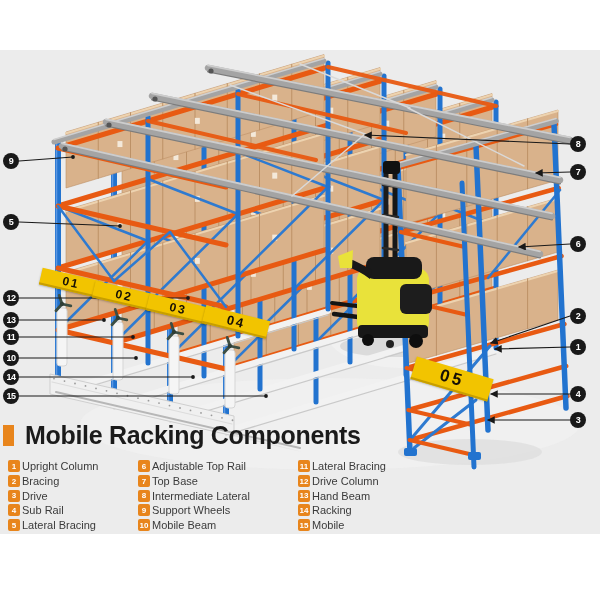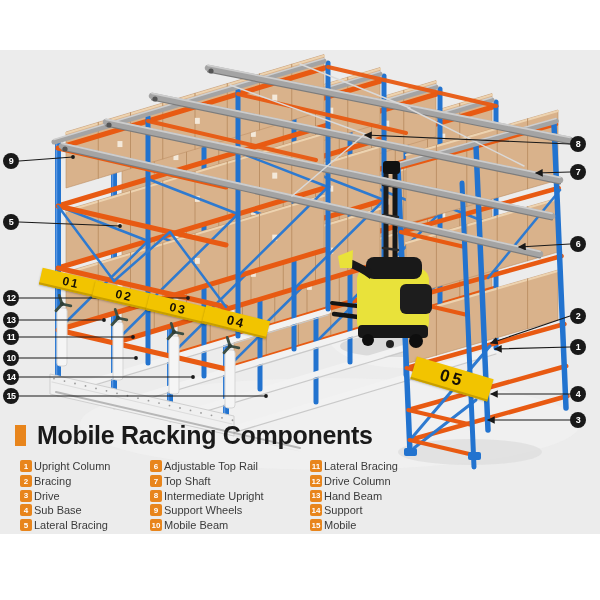--- a/index.html
+++ b/index.html
@@ -25,21 +25,21 @@
   .callout{
     position:absolute;z-index:4;
     width:16px;height:16px;border-radius:50%;
     background:#191919;color:#ffffff;
     font-size:9px;font-weight:700;letter-spacing:-0.5px;
     display:flex;align-items:center;justify-content:center;
     transform:translate(-50%,-50%);
   }
 
   
-  .legend{position:absolute;left:12px;top:418px;width:588px;height:116px;z-index:5}
+  .legend{position:absolute;left:0;top:418px;width:588px;height:116px;z-index:5}
   .legend-title-row{position:absolute;left:3px;top:5px;display:flex;align-items:center}
   .bullet{width:11px;height:21px;background:#e8851c;margin-right:11px}
   h1{font-size:25px;line-height:25px;margin:0;color:#1a1a1a;letter-spacing:-0.3px;font-weight:700}
   .col{position:absolute;top:41px}
   .col1{left:8px}.col2{left:138px}.col3{left:298px}
   .li{display:flex;align-items:center;height:14.7px}
   .ln{
     width:12px;height:12px;flex:0 0 12px;border-radius:2px;
     background:#e8851c;color:#fff;font-size:8px;font-weight:700;
     display:flex;align-items:center;justify-content:center;
@@ -506,39 +506,39 @@
     <div class="li">
         <span class="ln">2</span>
         <span class="lt">Bracing</span>
       </div>
     <div class="li">
         <span class="ln">3</span>
         <span class="lt">Drive</span>
       </div>
     <div class="li">
         <span class="ln">4</span>
-        <span class="lt">Sub Base</span>
+        <span class="lt">Sub Rail</span>
       </div>
     <div class="li">
         <span class="ln">5</span>
         <span class="lt">Lateral Bracing</span>
       </div>
   </div>
   <div class="col col2">
     <div class="li">
         <span class="ln">6</span>
         <span class="lt">Adjustable Top Rail</span>
       </div>
     <div class="li">
         <span class="ln">7</span>
-        <span class="lt">Top Shaft</span>
+        <span class="lt">Top Base</span>
       </div>
     <div class="li">
         <span class="ln">8</span>
-        <span class="lt">Intermediate Upright</span>
+        <span class="lt">Intermediate Lateral</span>
       </div>
     <div class="li">
         <span class="ln">9</span>
         <span class="lt">Support Wheels</span>
       </div>
     <div class="li">
         <span class="ln">10</span>
         <span class="lt">Mobile Beam</span>
       </div>
   </div>
@@ -550,20 +550,20 @@
     <div class="li">
         <span class="ln">12</span>
         <span class="lt">Drive Column</span>
       </div>
     <div class="li">
         <span class="ln">13</span>
         <span class="lt">Hand Beam</span>
       </div>
     <div class="li">
         <span class="ln">14</span>
-        <span class="lt">Support</span>
+        <span class="lt">Racking</span>
       </div>
     <div class="li">
         <span class="ln">15</span>
         <span class="lt">Mobile</span>
       </div>
   </div>
 </div>
 
 </body></html>

